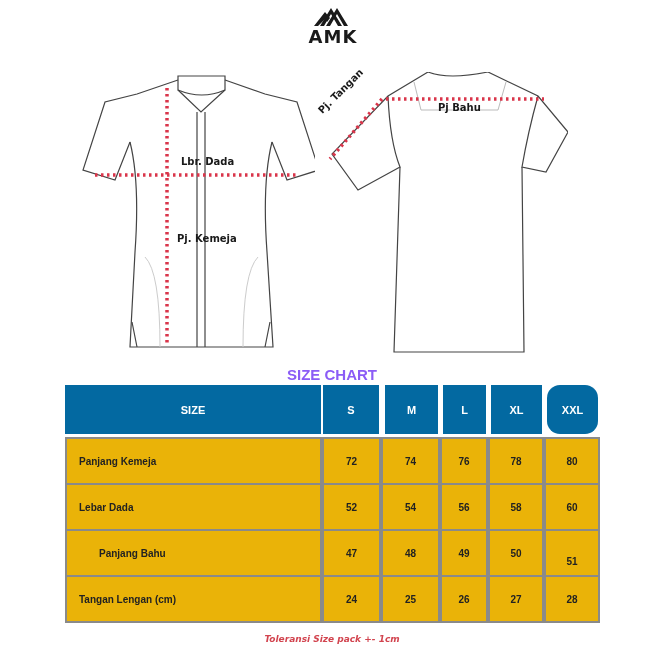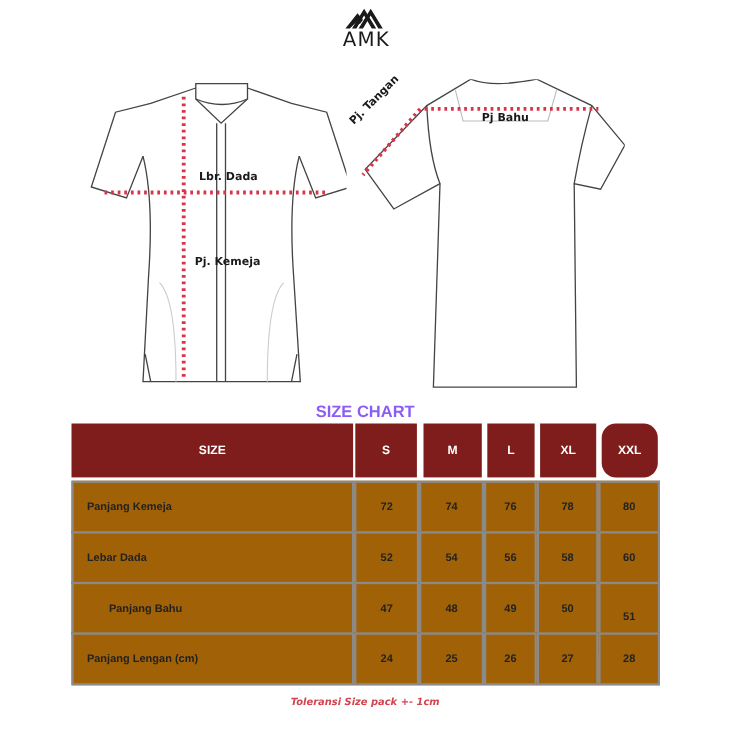--- a/index.html
+++ b/index.html
@@ -1,25 +1,25 @@
 <!DOCTYPE html>
 <html><head>
 <meta charset="utf-8">
 <style>
   html,body{margin:0;padding:0;background:#ffffff;}
   body{width:664px;height:664px;position:relative;overflow:hidden;font-family:"Liberation Sans",sans-serif;color:#111;}
   .logo{position:absolute;left:300px;top:4px;width:66px;height:44px;}
-  .logo-text{position:absolute;left:0;top:22px;width:66px;text-align:center;font-family:"DejaVu Sans",sans-serif;font-weight:normal;font-size:18px;letter-spacing:1px;color:#1a1a1a;}
+  .logo-text{position:absolute;left:0;top:22px;width:66px;text-align:center;font-family:"DejaVu Sans",sans-serif;font-weight:bold;font-size:18px;letter-spacing:1px;color:#1a1a1a;}
   .shirt{position:absolute;}
   .diagram-label{position:absolute;font-family:"DejaVu Sans",sans-serif;font-weight:bold;font-size:10px;color:#1a1a1a;white-space:nowrap;}
   .chart-title{position:absolute;left:0;width:664px;top:366px;text-align:center;font-weight:bold;font-size:15px;color:#8b5cf6;}
   .tbl{position:absolute;left:0;top:0;}
   .cell{position:absolute;box-sizing:border-box;display:flex;align-items:center;justify-content:center;font-weight:bold;font-size:10px;}
-  .hcell{background:#7f1d1d;color:#fff;font-size:11px;}
-  .dcell{background:#a16207;border:2px solid #8a8a8a;color:#222;}
+  .hcell{background:#0369a1;color:#fff;font-size:11px;}
+  .dcell{background:#eab308;border:2px solid #8a8a8a;color:#222;}
   .dcell.label{justify-content:flex-start;padding-left:12px;}
   .note{position:absolute;left:0;width:664px;top:634px;text-align:center;font-style:italic;font-weight:bold;font-size:9px;color:#d2444f;font-family:"DejaVu Sans",sans-serif;}
 </style>
 </head>
 <body>
 
 <div class="logo">
   <svg width="66" height="24" viewBox="0 0 66 24" style="position:absolute;left:0;top:0;">
     <polygon points="20,22 31,4 42,22 38,22 31,10 24,22" fill="#1a1a1a"></polygon>
     <polygon points="26,22 37,4 48,22 44,22 37,10 30,22" fill="#1a1a1a"></polygon>
@@ -96,21 +96,21 @@
   <div class="cell dcell" style="left:488px;top:483px;width:56px;height:48px;">58</div>
   <div class="cell dcell" style="left:544px;top:483px;width:56px;height:48px;">60</div>
 
   <div class="cell dcell label" style="left:65px;top:529px;width:257px;height:48px;padding-left:32px;">Panjang Bahu</div>
   <div class="cell dcell" style="left:322px;top:529px;width:59px;height:48px;">47</div>
   <div class="cell dcell" style="left:381px;top:529px;width:59px;height:48px;">48</div>
   <div class="cell dcell" style="left:440px;top:529px;width:48px;height:48px;">49</div>
   <div class="cell dcell" style="left:488px;top:529px;width:56px;height:48px;">50</div>
   <div class="cell dcell" style="left:544px;top:529px;width:56px;height:65px;">51</div>
 
-  <div class="cell dcell label" style="left:65px;top:575px;width:257px;height:48px;">Panjang Lengan (cm)</div>
+  <div class="cell dcell label" style="left:65px;top:575px;width:257px;height:48px;">Tangan Lengan (cm)</div>
   <div class="cell dcell" style="left:322px;top:575px;width:59px;height:48px;">24</div>
   <div class="cell dcell" style="left:381px;top:575px;width:59px;height:48px;">25</div>
   <div class="cell dcell" style="left:440px;top:575px;width:48px;height:48px;">26</div>
   <div class="cell dcell" style="left:488px;top:575px;width:56px;height:48px;">27</div>
   <div class="cell dcell" style="left:544px;top:575px;width:56px;height:48px;">28</div>
 </div>
 
 <div class="note">Toleransi Size pack +- 1cm</div>
 
 </body></html>

